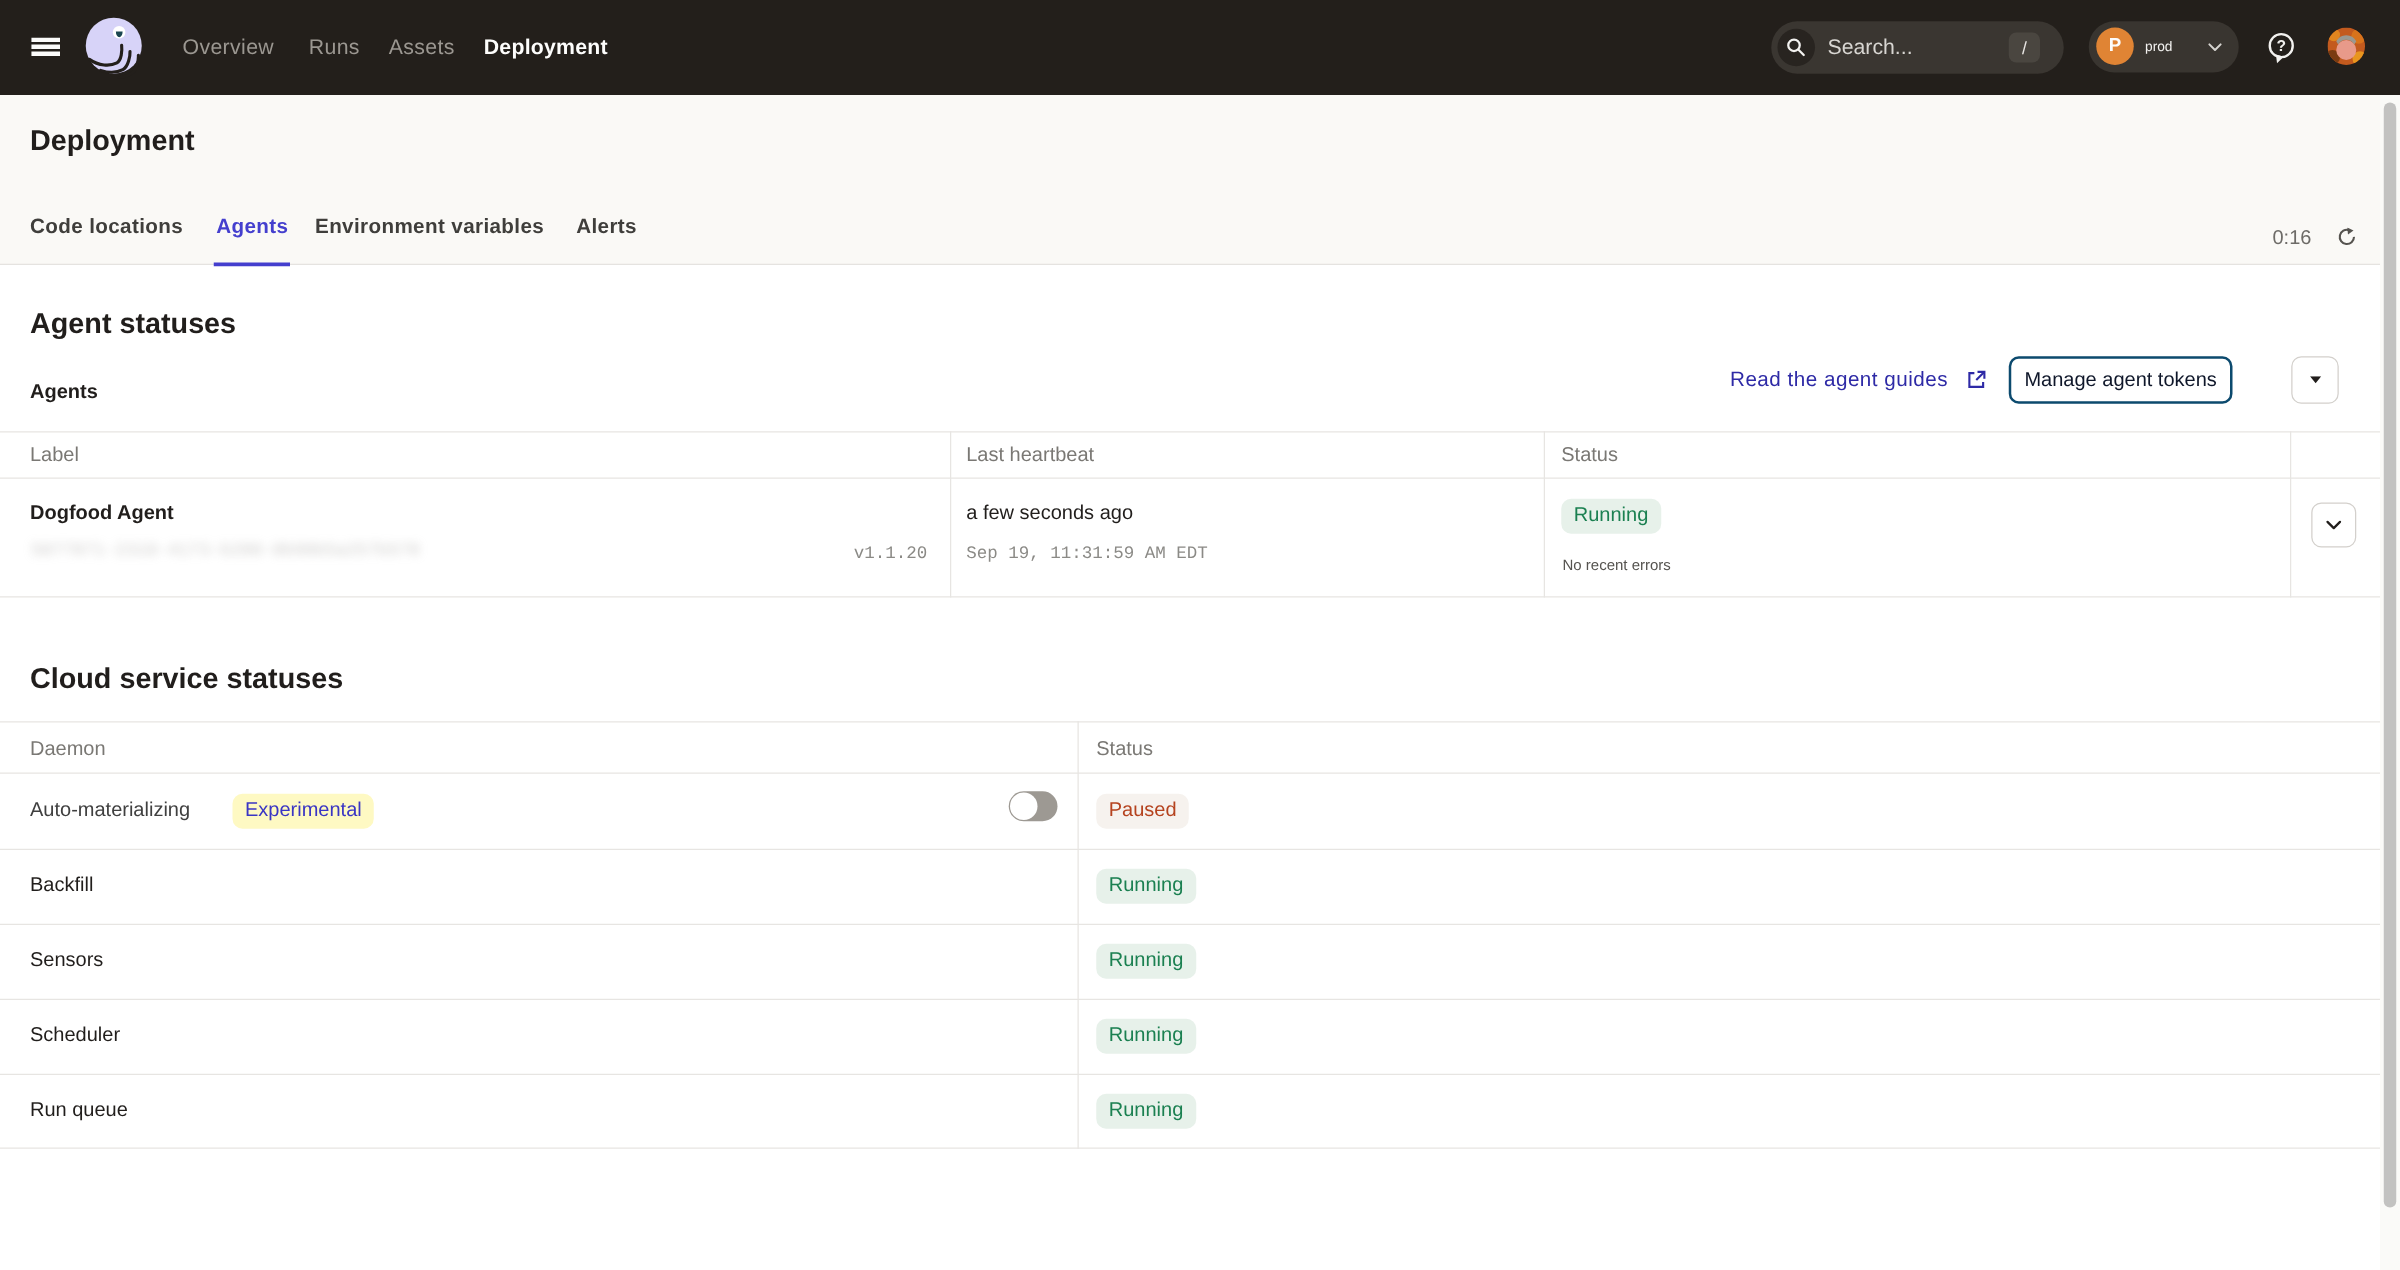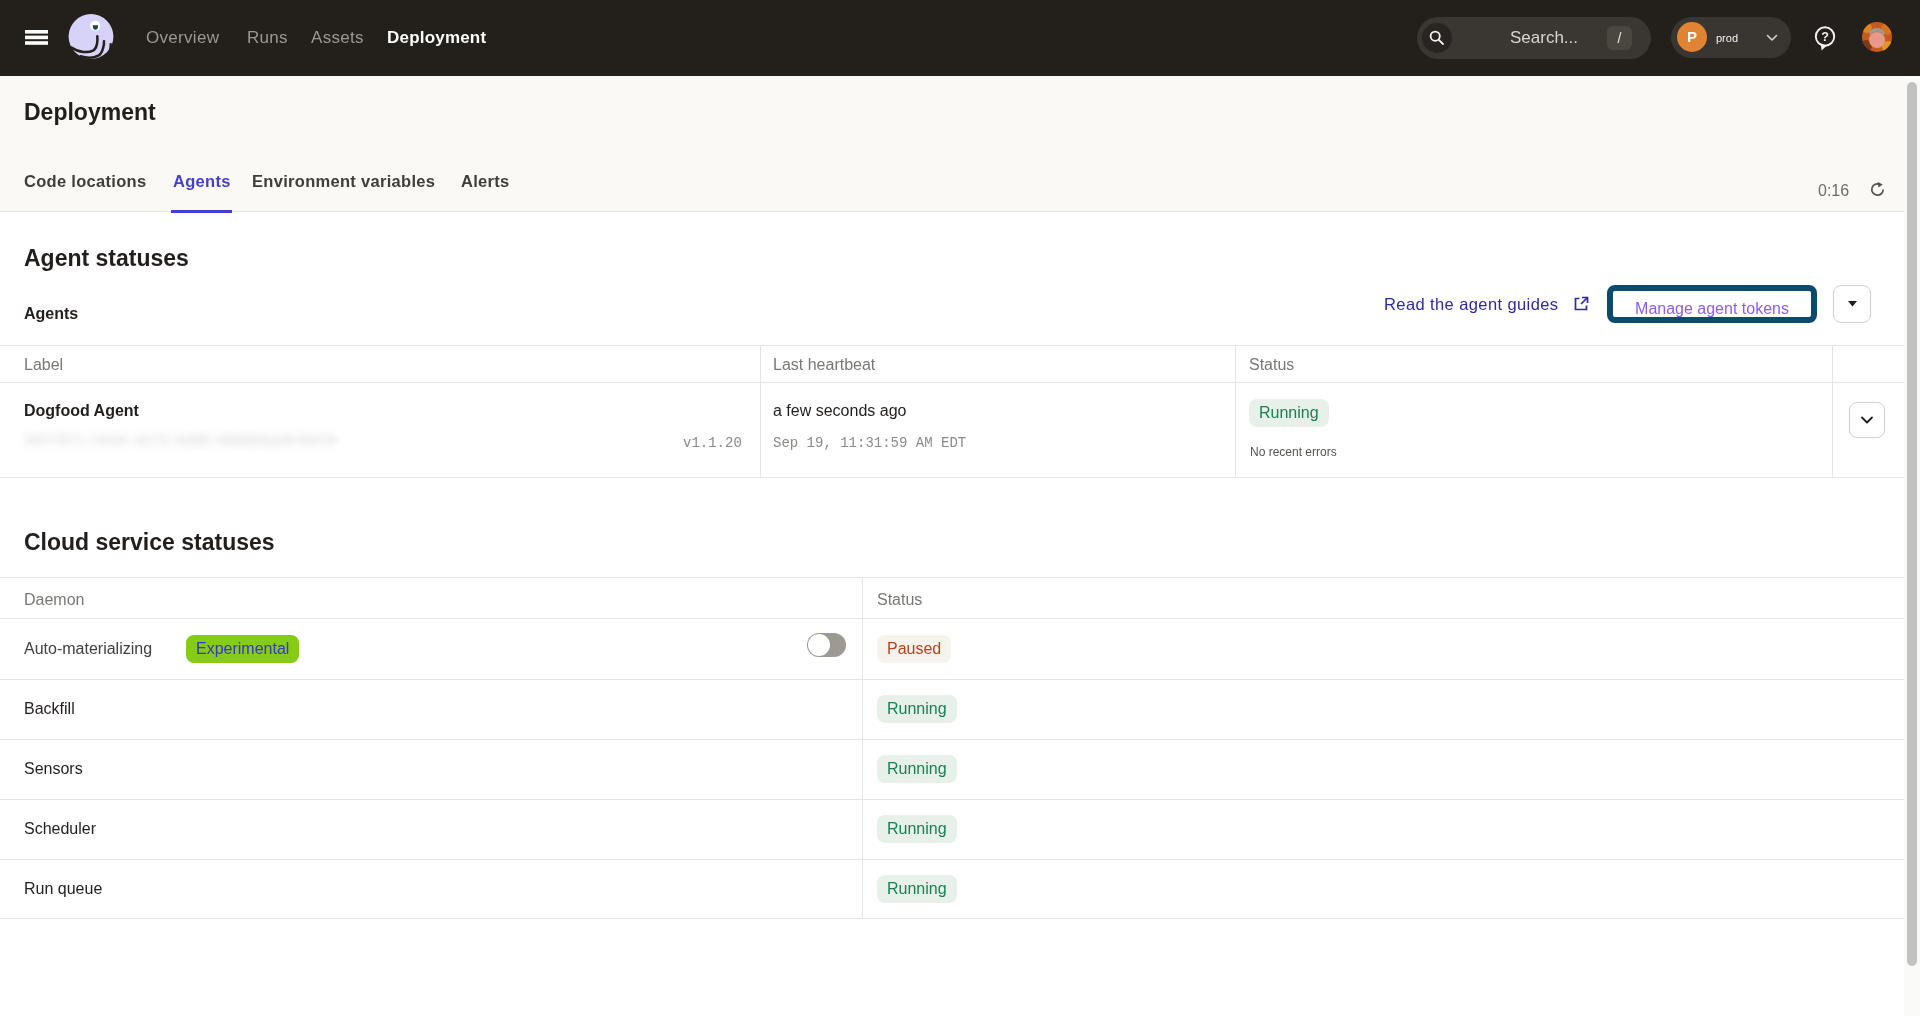--- a/index.html
+++ b/index.html
@@ -34,21 +34,21 @@
 <div class="abs" style="left:247px;top:28px;font-size:17px;color:#9b9791;line-height:20px;letter-spacing:.3px;">Runs</div>
 <div class="abs" style="left:311px;top:28px;font-size:17px;color:#9b9791;line-height:20px;letter-spacing:.3px;">Assets</div>
 <div class="abs" style="left:387px;top:28px;font-size:17px;color:#fdfdfc;font-weight:700;line-height:20px;letter-spacing:.2px;">Deployment</div>
 
 <div class="abs" style="left:1417px;top:17px;width:234px;height:42px;background:#3a3631;border-radius:21px;"></div>
 <div class="abs" style="left:1422px;top:23px;width:30px;height:30px;background:#282420;border-radius:50%;"></div>
 <svg class="abs" style="left:1429px;top:30px;" width="16" height="16" viewBox="0 0 16 16">
   <circle cx="6.2" cy="6.2" r="4.6" fill="none" stroke="#f2f1ef" stroke-width="1.8"></circle>
   <line x1="9.8" y1="9.8" x2="14" y2="14" stroke="#f2f1ef" stroke-width="1.8" stroke-linecap="round"></line>
 </svg>
-<div class="abs" style="left:1462px;top:28px;font-size:17px;color:#d8d6d2;line-height:20px;margin-left:48px;">Search...</div>
+<div class="abs" style="left:1462px;top:28px;font-size:17px;color:#d8d6d2;line-height:20px;">Search...</div>
 <div class="abs" style="left:1607px;top:26px;width:25px;height:24px;background:#4a4640;border-radius:6px;color:#e9e7e4;font-size:14px;text-align:center;line-height:24px;">/</div>
 
 <div class="abs" style="left:1671px;top:17px;width:120px;height:41px;background:#393530;border-radius:21px;"></div>
 <div class="abs" style="left:1677px;top:22px;width:30px;height:30px;background:#e08434;border-radius:50%;color:#fdfcfb;font-size:15px;font-weight:700;text-align:center;line-height:30px;">P</div>
 <div class="abs" style="left:1716px;top:28px;font-size:11px;color:#f3f2f0;line-height:20px;">prod</div>
 <svg class="abs" style="left:1766px;top:34px;" width="12" height="8" viewBox="0 0 12 8">
   <path d="M 1.5 1.5 L 6 6 L 10.5 1.5" fill="none" stroke="#d6d4d0" stroke-width="1.6" stroke-linecap="round" stroke-linejoin="round"></path>
 </svg>
 
 <svg class="abs" style="left:1814px;top:26px;" width="22" height="26" viewBox="0 0 22 26">
@@ -92,21 +92,21 @@
 <div class="abs" style="left:24px;top:233px;font-size:23px;font-weight:700;color:#211e1c;margin-top:12px;">Agent statuses</div>
 <div class="abs" style="left:24px;top:305px;font-size:16px;font-weight:700;color:#211e1c;">Agents</div>
 
 <div class="abs" style="left:1384px;top:295px;font-size:16.5px;color:#2e2aa6;line-height:18px;letter-spacing:.4px;">Read the agent guides</div>
 <svg class="abs" style="left:1573px;top:296px;" width="16" height="16" viewBox="0 0 16 16">
   <path d="M 6.5 2.5 H 2.5 V 13.5 H 13.5 V 9.5" fill="none" stroke="#2e2aa6" stroke-width="1.7"></path>
   <path d="M 9 1.5 H 14.5 V 7" fill="none" stroke="#2e2aa6" stroke-width="1.7"></path>
   <line x1="14" y1="2" x2="8" y2="8" stroke="#2e2aa6" stroke-width="1.7"></line>
 </svg>
 
-<div class="abs" style="left:1607px;top:285px;width:210px;height:38px;background:#ffffff;border:6px solid #0c4a6e;border-radius:8px;font-size:16px;font-weight:500;color:#8b5cf6;text-align:center;line-height:36px;">Manage agent tokens</div>
+<div class="abs" style="left:1607px;top:285px;width:179px;height:38px;background:#ffffff;border:2px solid #0c4a6e;border-radius:8px;font-size:16px;font-weight:500;color:#0f172a;text-align:center;line-height:36px;">Manage agent tokens</div>
 <div class="abs" style="left:1833px;top:285px;width:38px;height:38px;background:#ffffff;border:1px solid #d3d0cc;border-radius:8px;"></div>
 <svg class="abs" style="left:1848px;top:301px;" width="9" height="6" viewBox="0 0 9 6">
   <path d="M 0 0 L 9 0 L 4.5 5.5 Z" fill="#211e1c"></path>
 </svg>
 
 <div class="abs" style="left:0;top:345px;width:1904px;height:133px;border-top:1px solid #e7e5e2;border-bottom:1px solid #e7e5e2;"></div>
 <div class="abs" style="left:0;top:345px;width:1904px;height:38px;border-bottom:1px solid #e7e5e2;"></div>
 <div class="abs" style="left:760px;top:345px;width:1px;height:133px;background:#e7e5e2;"></div>
 <div class="abs" style="left:1235px;top:345px;width:1px;height:133px;background:#e7e5e2;"></div>
 <div class="abs" style="left:1832px;top:345px;width:1px;height:133px;background:#e7e5e2;"></div>
@@ -137,21 +137,21 @@
 <div class="abs" style="left:0;top:679px;width:1904px;height:1px;background:#e7e5e2;"></div>
 <div class="abs" style="left:0;top:739px;width:1904px;height:1px;background:#e7e5e2;"></div>
 <div class="abs" style="left:0;top:799px;width:1904px;height:1px;background:#e7e5e2;"></div>
 <div class="abs" style="left:0;top:859px;width:1904px;height:1px;background:#e7e5e2;"></div>
 <div class="abs" style="left:862px;top:577px;width:1px;height:342px;background:#e7e5e2;"></div>
 
 <div class="abs" style="left:24px;top:591px;font-size:16px;color:#7a7874;line-height:18px;">Daemon</div>
 <div class="abs" style="left:877px;top:591px;font-size:16px;color:#7a7874;line-height:18px;">Status</div>
 
 <div class="abs" style="left:24px;top:640px;font-size:16px;color:#404040;line-height:18px;">Auto-materializing</div>
-<div class="badge abs" style="left:186px;top:635px;background:#84cc16;color:#3a35c4;font-size:16px;line-height:20px;padding:4px 10px;">Experimental</div>
+<div class="badge abs" style="left:186px;top:635px;background:#fef9c3;color:#3a35c4;font-size:16px;line-height:20px;padding:4px 10px;">Experimental</div>
 <div class="abs" style="left:807px;top:633px;width:39px;height:24px;background:#9d9993;border-radius:12px;"></div>
 <div class="abs" style="left:808px;top:634px;width:22px;height:22px;background:#ffffff;border-radius:50%;"></div>
 <div class="badge abs" style="left:877px;top:635px;background:#f6f2ee;color:#b5431f;">Paused</div>
 
 <div class="abs" style="left:24px;top:700px;font-size:16px;color:#211e1c;line-height:18px;">Backfill</div>
 <div class="badge abs" style="left:877px;top:695px;background:#e7f1ea;color:#1b8051;">Running</div>
 <div class="abs" style="left:24px;top:760px;font-size:16px;color:#211e1c;line-height:18px;">Sensors</div>
 <div class="badge abs" style="left:877px;top:755px;background:#e7f1ea;color:#1b8051;">Running</div>
 <div class="abs" style="left:24px;top:820px;font-size:16px;color:#211e1c;line-height:18px;">Scheduler</div>
 <div class="badge abs" style="left:877px;top:815px;background:#e7f1ea;color:#1b8051;">Running</div>

